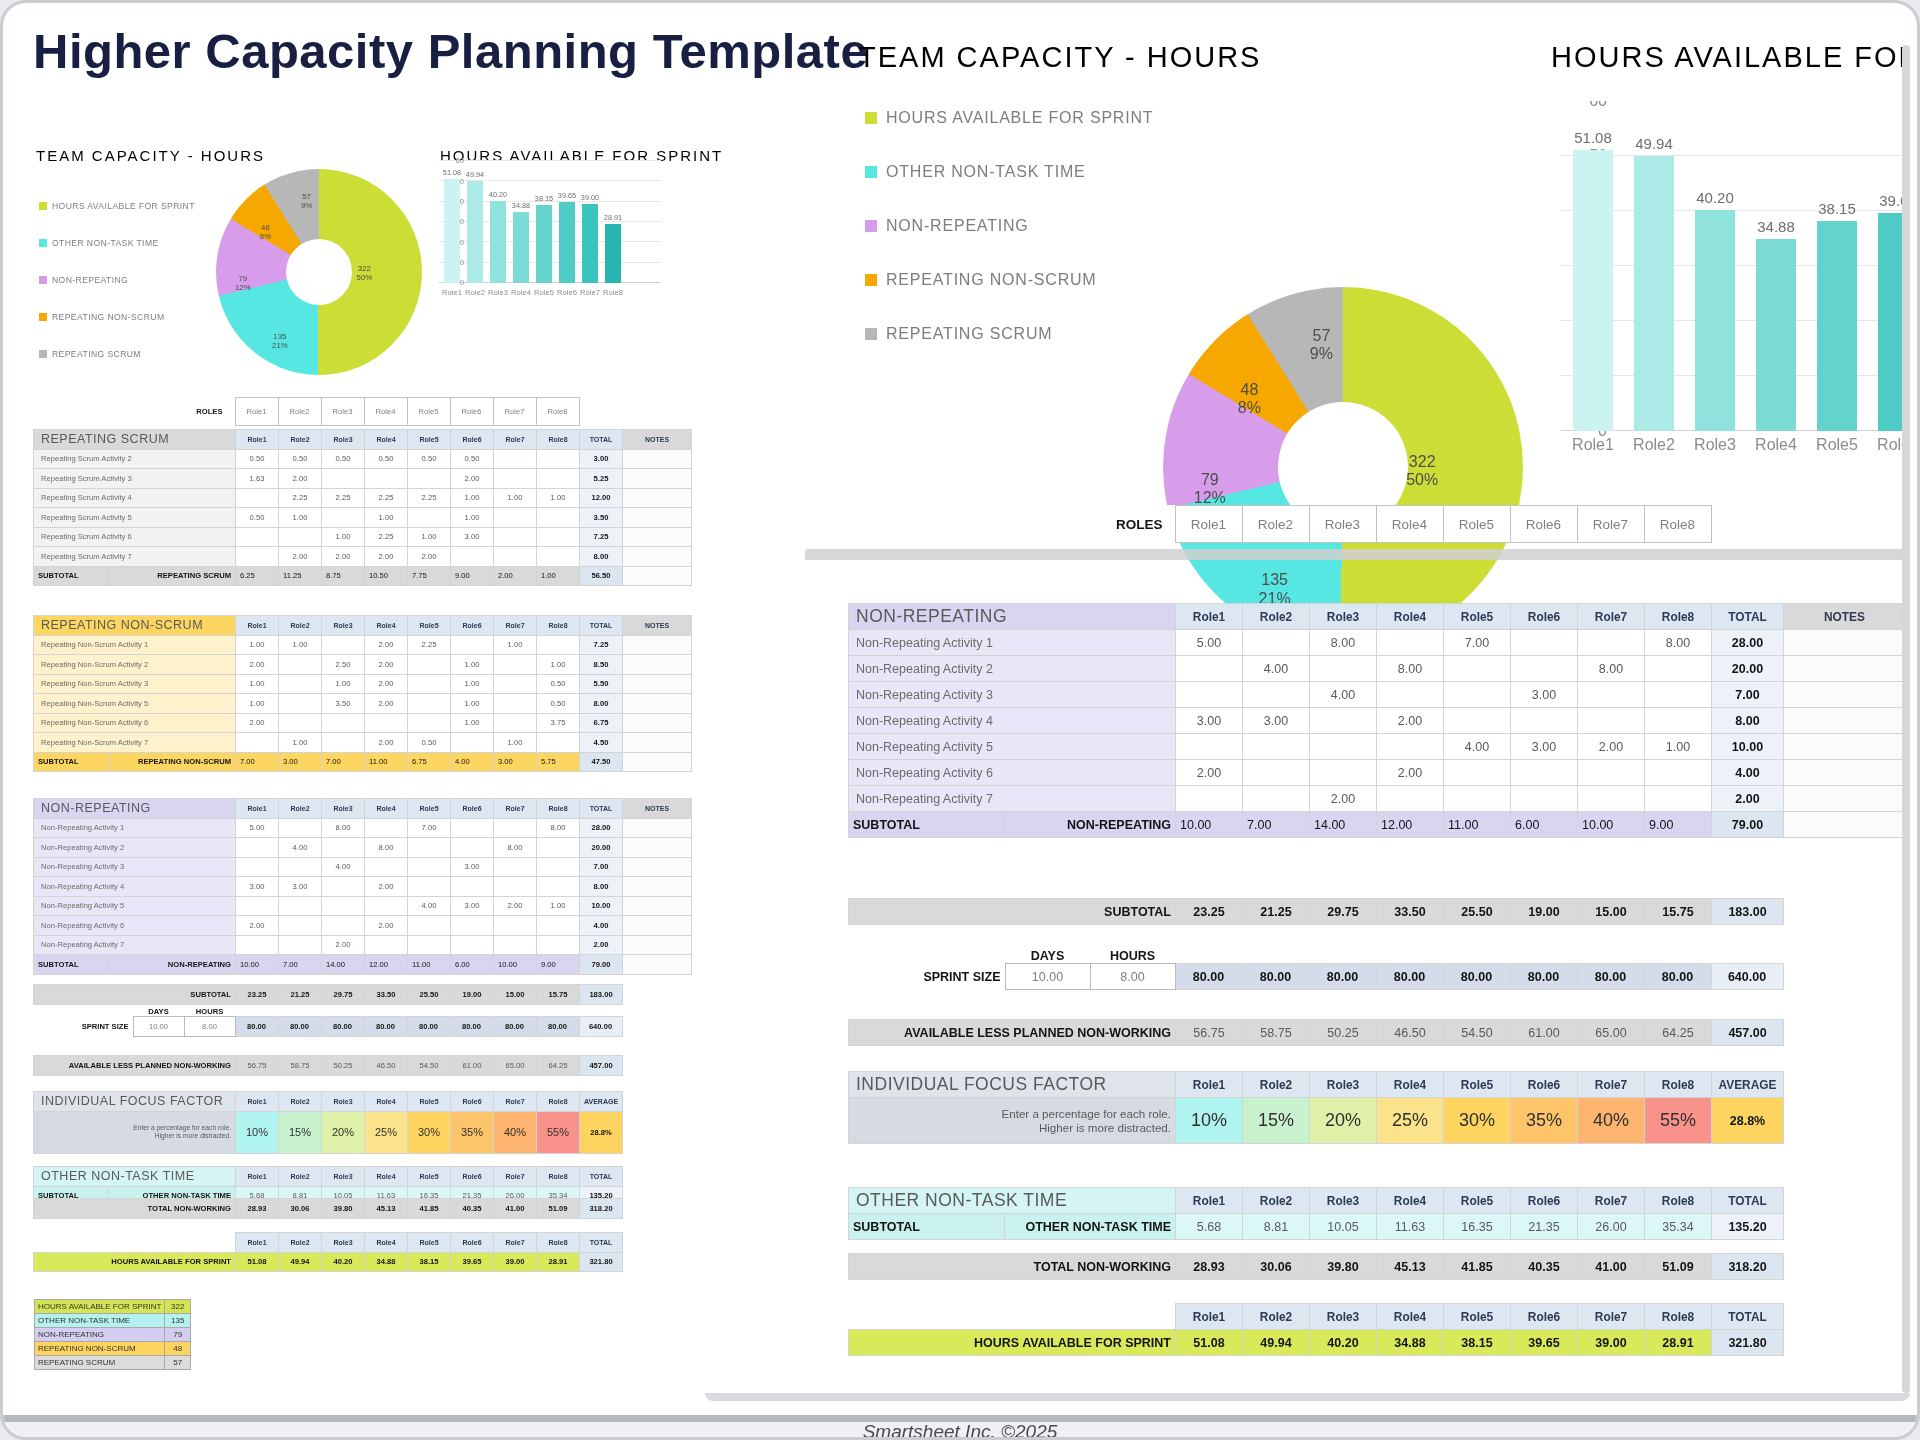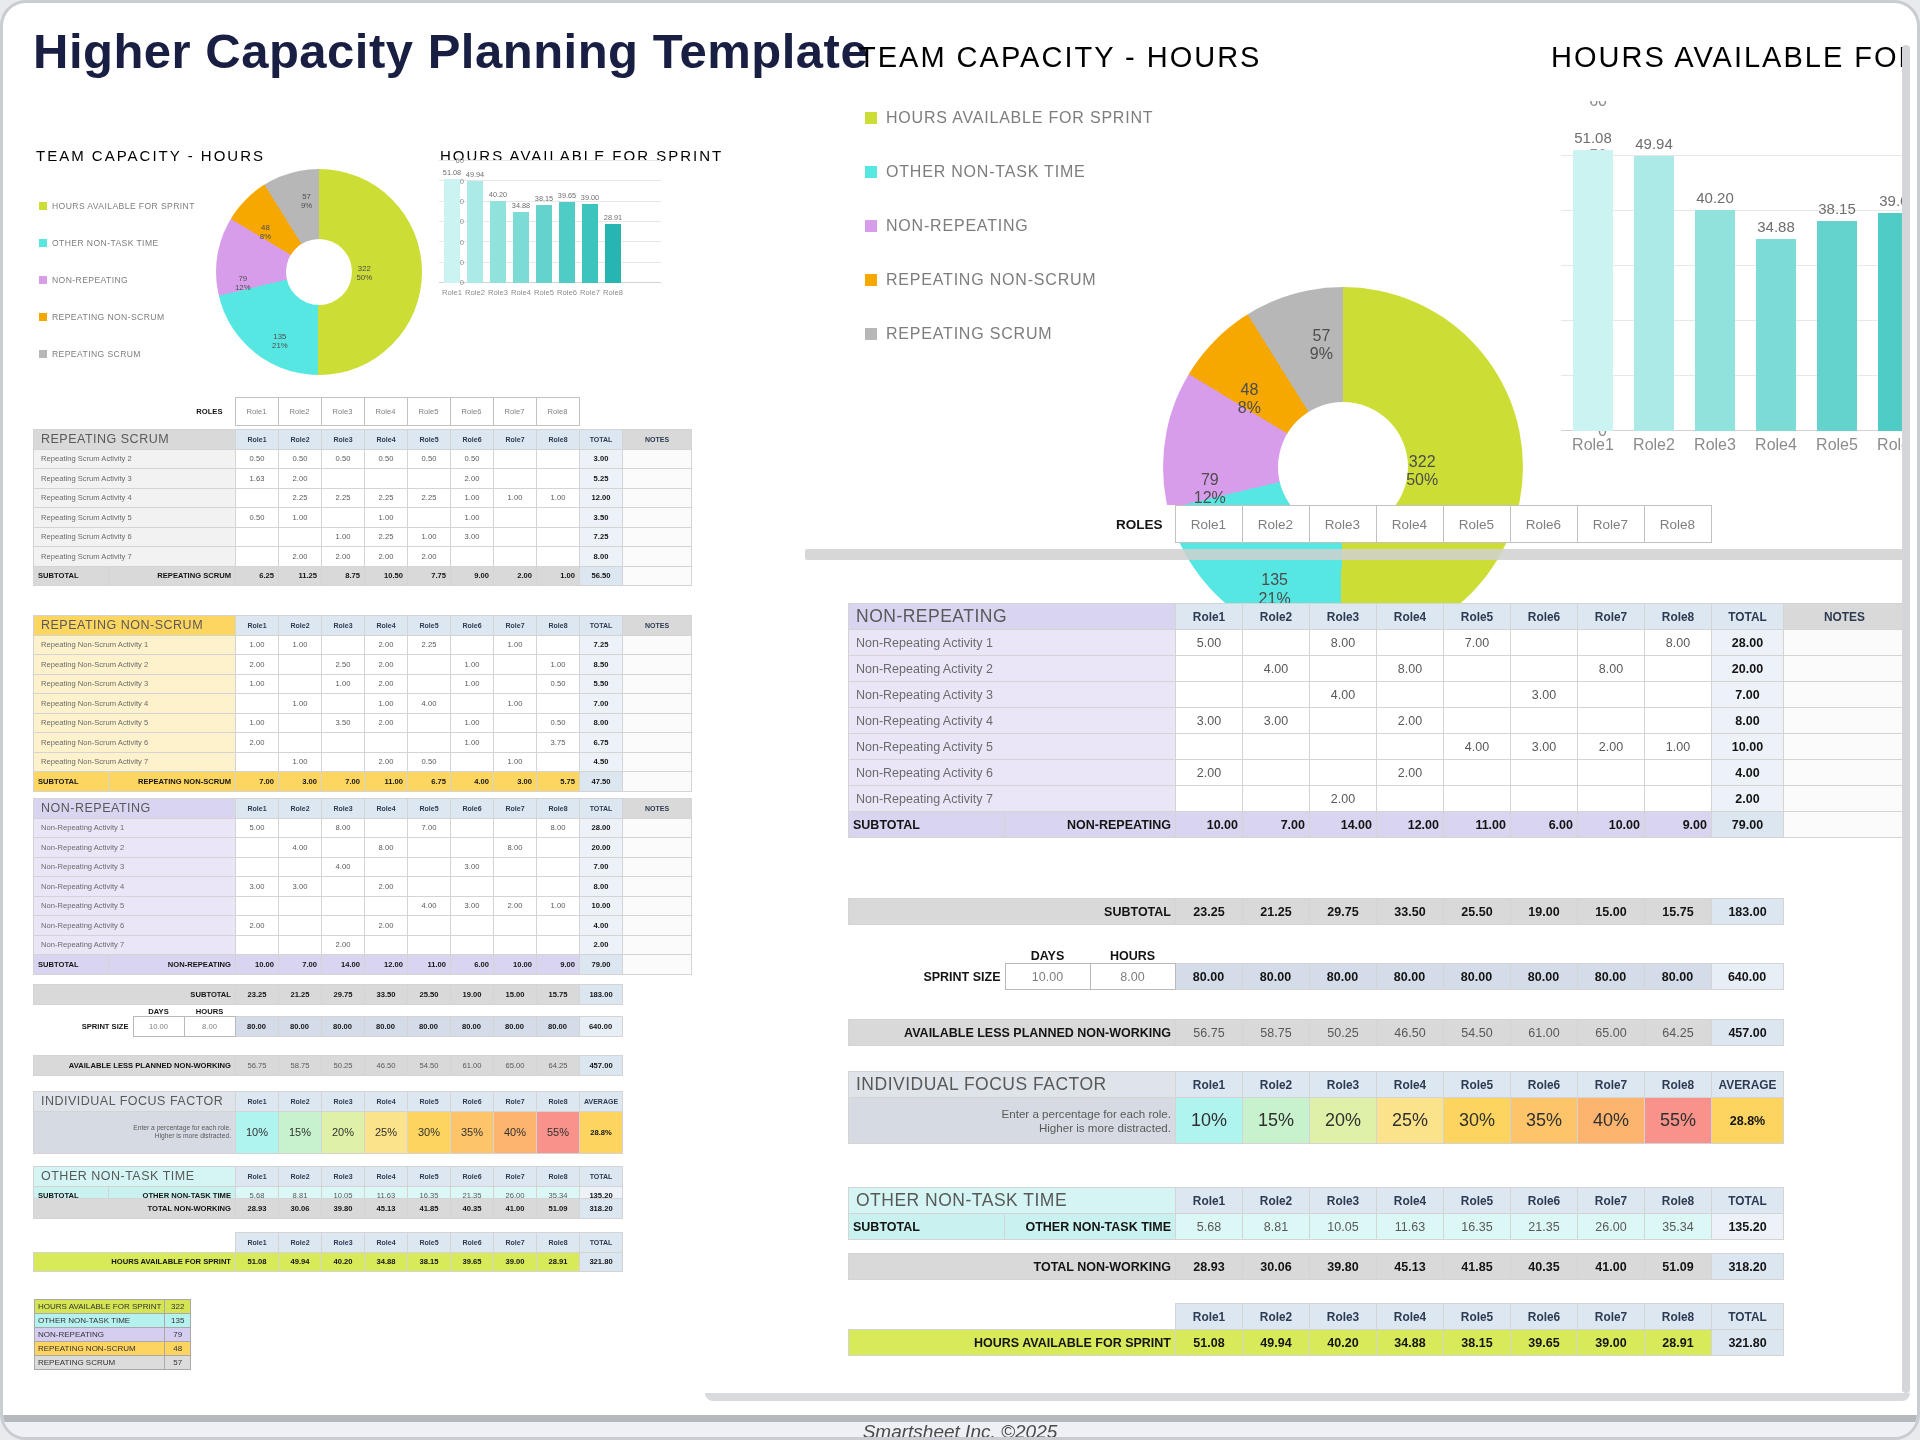--- a/index.html
+++ b/index.html
@@ -56,21 +56,21 @@
   col.ct{width:var(--tot);} col.cn{width:var(--notes);} col.csa{width:var(--sa);} col.cdh{width:var(--dh);}
   td.ttl{font-size:var(--fst);color:#595959;letter-spacing:.5px;padding-left:7px;}
   td.rh{background:#dde7f2;font-weight:bold;text-align:center;color:#2d3b52;font-size:calc(var(--fs) - .6px);}
   td.nh{background:#d9d9d9;}
   td.lab{color:#6b6b6b;padding-left:7px;}
   td.val{text-align:center;}
   td.tot{background:#edf2f9;font-weight:bold;text-align:center;color:#141414;}
   td.note{background:#fbfbfb;}
   td.s1{font-weight:bold;color:#141414;}
   td.s2{font-weight:bold;color:#141414;text-align:right;}
-  td.sval{font-weight:bold;text-align:right;color:#141414;}
+  td.sval{font-weight:normal;text-align:left;color:#141414;}
   td.stot{background:#dce6f1;font-weight:bold;text-align:center;color:#141414;}
   .scrum td.ttl,.scrum td.s1,.scrum td.s2,.scrum td.sval{background:#d9d9d9;}
   .scrum td.lab{background:#f2f2f2;}
   .nonscrum td.ttl,.nonscrum td.s1,.nonscrum td.s2,.nonscrum td.sval{background:#fdd662;}
   .nonscrum td.lab{background:#fdf2cc;}
   .nonrep td.ttl,.nonrep td.s1,.nonrep td.s2,.nonrep td.sval{background:#d9d4f0;}
   .nonrep td.lab{background:#eae6f8;}
   
   td.glab{background:#d9d9d9;font-weight:bold;text-align:right;color:#141414;}
   td.gval{background:#d9d9d9;text-align:center;}
@@ -433,33 +433,20 @@
               <td class="val">1.00</td>
               <td class="val">2.00</td>
               <td class="val"></td>
               <td class="val">1.00</td>
               <td class="val"></td>
               <td class="val">0.50</td>
               <td class="tot">5.50</td>
               <td class="note"></td>
             </tr>
             <tr>
-              <td colspan="2" class="lab">Repeating Non-Scrum Activity 4</td>
-              <td class="val"></td>
-              <td class="val">1.00</td>
-              <td class="val"></td>
-              <td class="val">1.00</td>
-              <td class="val">4.00</td>
-              <td class="val"></td>
-              <td class="val">1.00</td>
-              <td class="val"></td>
-              <td class="tot">7.00</td>
-              <td class="note"></td>
-            </tr>
-            <tr>
               <td colspan="2" class="lab">Repeating Non-Scrum Activity 5</td>
               <td class="val">1.00</td>
               <td class="val"></td>
               <td class="val">3.50</td>
               <td class="val">2.00</td>
               <td class="val"></td>
               <td class="val">1.00</td>
               <td class="val"></td>
               <td class="val">0.50</td>
               <td class="tot">8.00</td>

